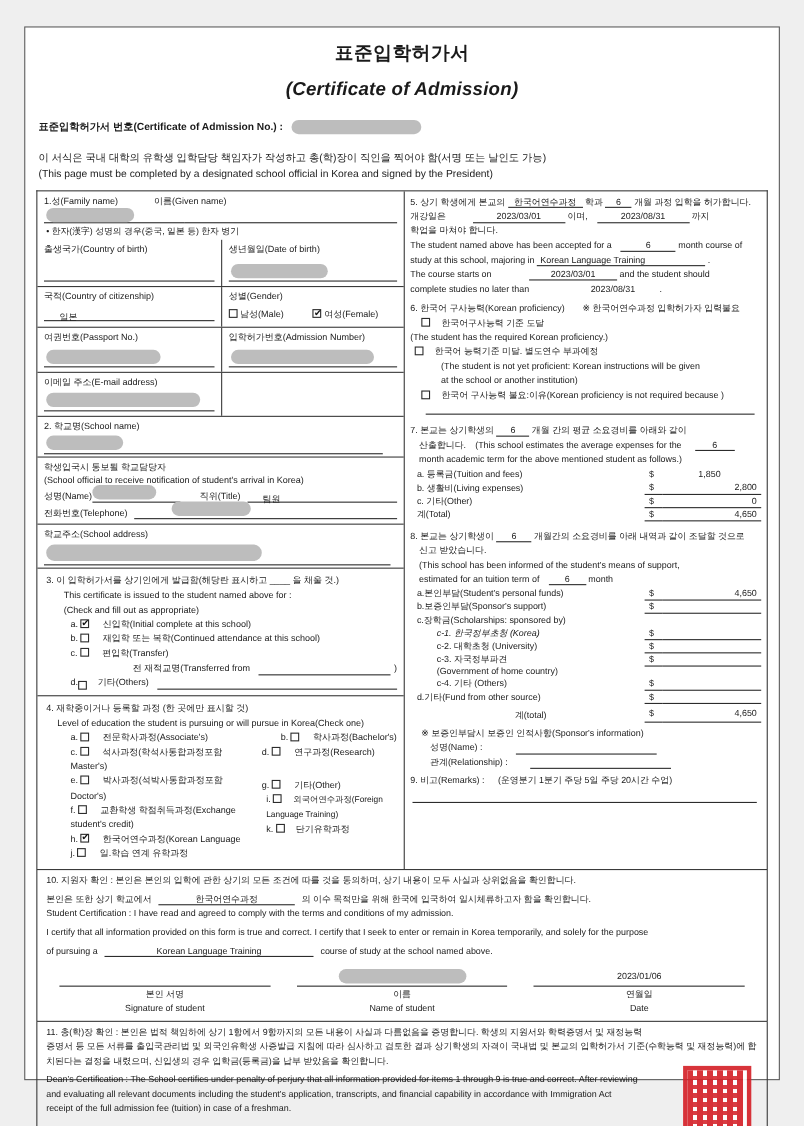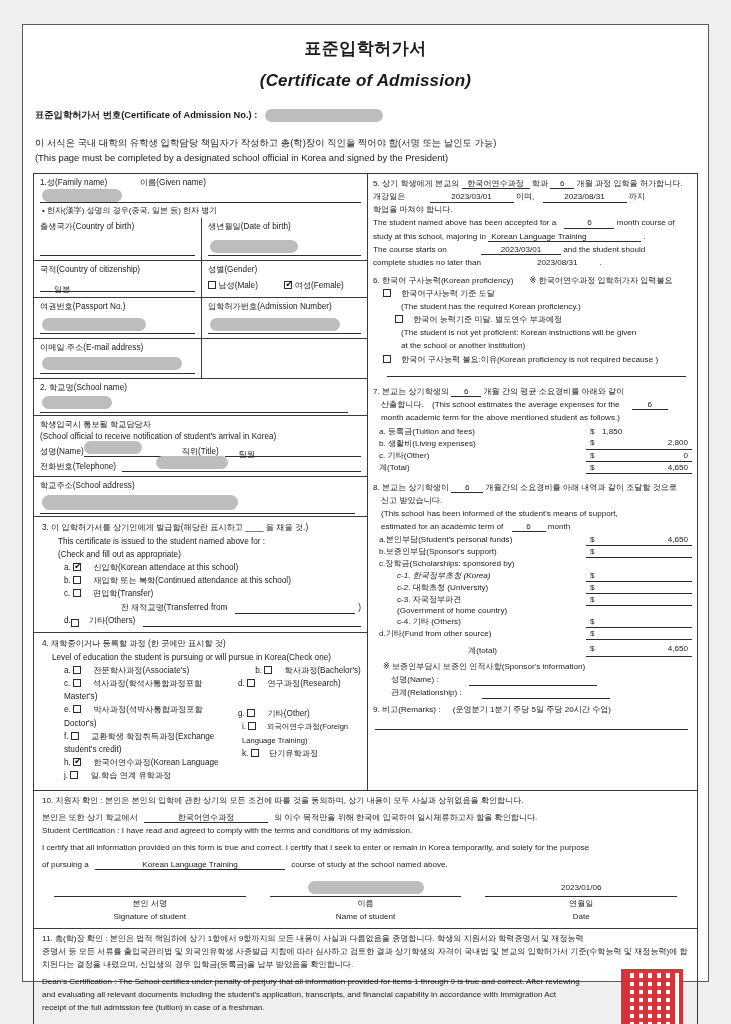--- a/index.html
+++ b/index.html
@@ -149,21 +149,21 @@
     text-align: center;
     font-size: 8.1px;
     line-height: 1.15;
   }
   .money-tbl { width: 100%; border-collapse: collapse; font-size: 8.1px; margin-top: 1px; }
   .money-tbl td { padding: 0.5px 0; }
   .money-tbl td.lab { padding-left: 6px; }
   .money-tbl td.dol { width: 12px; border-bottom: 1px solid #2c2c2c; padding-left: 4px; }
   .money-tbl td.amt { width: 86px; border-bottom: 1px solid #2c2c2c; text-align: right; padding-right: 4px; }
   .money-tbl td.dolp { width: 12px; padding-left: 4px; }
-  .money-tbl td.amtp { width: 86px; text-align: left; padding-right: 4px; }
+  .money-tbl td.amtp { width: 86px; text-align: center; padding-right: 4px; }
   .blank-u { border-bottom: 1px solid #2c2c2c; }
 
   
   .wide {
     margin: 0 10px;
     border: 1.4px solid #3a3a3a;
     border-top: none;
     box-sizing: border-box;
     padding: 4px 8px 6px 8px;
     font-size: 8.1px;
@@ -328,21 +328,21 @@
       </div>
 
       <div class="sec" style="border-bottom:1.4px solid #3a3a3a;">
         <div class="h">3. 이 입학허가서를 상기인에게 발급함(해당란 표시하고 ____ 을 채울 것.)</div>
         <div class="ind">This certificate is issued to the student named above for :</div>
         <div class="ind">(Check and fill out as appropriate)</div>
 
         <div class="opt">
           <span class="key">a.</span>
           <span class="cb checked"></span>
-          <span style="margin-left:10px;">신입학(Korean attendace at this school)</span>
+          <span style="margin-left:10px;">신입학(Initial complete at this school)</span>
         </div>
         <div class="opt">
           <span class="key">b.</span>
           <span class="cb"></span>
           <span style="margin-left:10px;">재입학 또는 복학(Continued attendance at this school)</span>
         </div>
         <div class="opt">
           <span class="key">c.</span>
           <span class="cb"></span>
           <span style="margin-left:10px;">편입학(Transfer)</span>
@@ -471,22 +471,22 @@
 
       <div style="margin-top:5px;">
         <div class="rline">
           <span>6. 한국어 구사능력(Korean proficiency)</span>
           <span style="margin-left:14px;">※ 한국어연수과정 입학허가자 입력불요</span>
         </div>
         <div class="rline" style="margin-left:10px;">
           <span class="cb"></span>
           <span style="margin-left:8px;">한국어구사능력 기준 도달</span>
         </div>
-        <div class="rline" style="margin-left:28px;">(The student has the required Korean proficiency.)</div>
-        <div class="rline" style="margin-left:22px;">
+        <div class="rline" style="">(The student has the required Korean proficiency.)</div>
+        <div class="rline" style="margin-left:4px;">
           <span class="cb"></span>
           <span style="margin-left:8px;">한국어 능력기준 미달. 별도연수 부과예정</span>
         </div>
         <div class="rline" style="margin-left:28px;">(The student is not yet proficient: Korean instructions will be given</div>
         <div class="rline" style="margin-left:28px;">at the school or another institution)</div>
         <div class="rline" style="margin-left:10px;">
           <span class="cb"></span>
           <span style="margin-left:8px;">한국어 구사능력 불요:이유(Korean proficiency is not required because )</span>
         </div>
         <div class="blank-u" style="margin:7px 6px 0 14px;height:3px;"></div>
@@ -533,21 +533,21 @@
 
       <div style="margin-top:7px;">
         <div class="rline">
           <span>8. 본교는 상기학생이</span>
           <span class="fill" style="width:32px;">6</span>
           <span>개월간의 소요경비를 아래 내역과 같이 조달할 것으로</span>
         </div>
         <div class="rline" style="margin-left:8px;">신고 받았습니다.</div>
         <div class="rline" style="margin-left:8px;">(This school has been informed of the student's means of support,</div>
         <div class="rline" style="margin-left:8px;">
-          <span>estimated for an academic term of</span>
+          <span>estimated for an tuition term of</span>
           <span class="fill" style="width:34px;margin-left:6px;">6</span>
           <span>month</span>
         </div>
 
         <table class="money-tbl">
           <tbody>
               <tr>
             <td class="lab">a.본인부담(Student's personal funds)</td>
             <td class="dol">$</td>
             <td class="amt">4,650</td>

